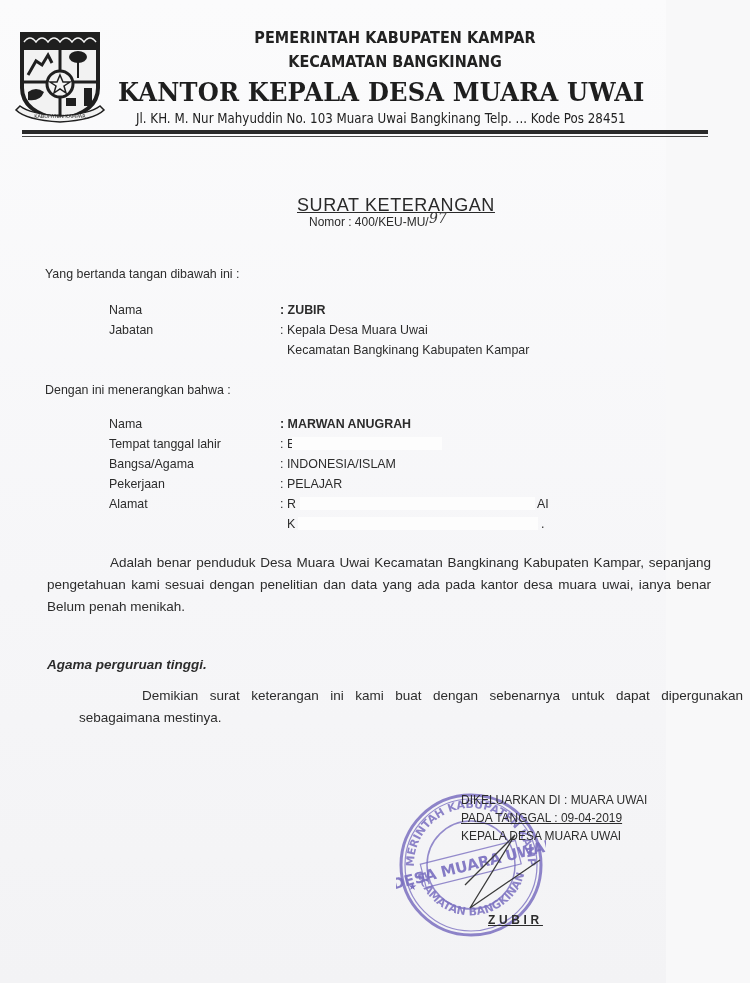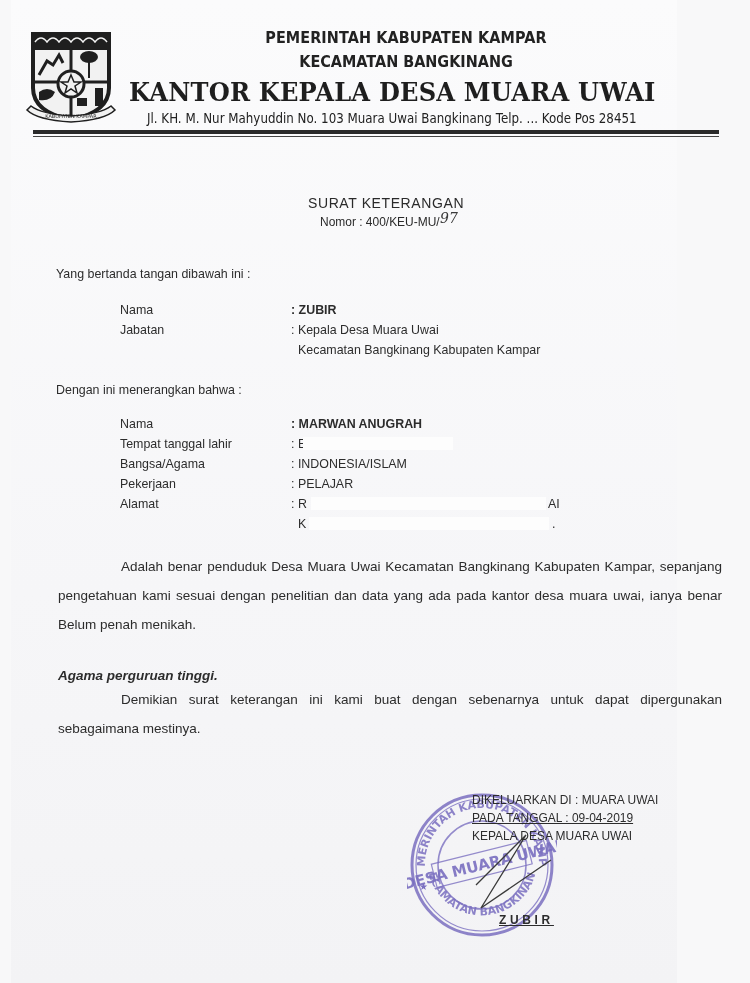--- a/index.html
+++ b/index.html
@@ -1,34 +1,34 @@
 <!DOCTYPE html>
 <html><head>
 <meta charset="utf-8">
 <style>
   html,body{margin:0;padding:0;}
   body{width:750px;height:983px;background:#f8f8f9;position:relative;overflow:hidden;
        font-family:"Liberation Sans",sans-serif;color:#2a2a2a;}
-  .page{position:absolute;left:11px;top:0;width:666px;height:983px;
+  .page{position:absolute;left:0;top:0;width:666px;height:983px;
         background:linear-gradient(180deg,#fbfbfc 0%,#f6f6f8 60%,#f3f3f5 100%);}
   .abs{position:absolute;white-space:nowrap;}
   .logo{left:14px;top:30px;width:92px;height:96px;}
   .kop1{left:0;width:790px;top:28px;text-align:center;font-family:"DejaVu Sans",sans-serif;font-weight:bold;font-size:16px;color:#222;letter-spacing:0.1px;transform:scaleX(0.9);transform-origin:center;}
   .kop2{left:0;width:790px;top:52px;text-align:center;font-family:"DejaVu Sans",sans-serif;font-weight:bold;font-size:16px;color:#222;transform:scaleX(0.9);}
   .kop3{left:118px;top:77px;font-family:"DejaVu Serif",serif;font-weight:bold;font-size:26px;color:#1e1e1e;letter-spacing:0.2px;transform:scaleX(0.93);transform-origin:left;}
   .kop4{left:136px;top:110px;font-family:"DejaVu Sans",sans-serif;font-size:13.5px;color:#222;transform:scaleX(0.88);transform-origin:left;}
   .rule1{left:22px;top:130px;width:686px;height:4px;background:#2a2a2a;}
   .rule2{left:22px;top:136px;width:686px;height:1px;background:#444;}
-  .title{left:297px;top:195px;font-size:14px;letter-spacing:0.6px;color:#2a2a2a;}
+  .title{left:297px;top:195px;font-size:18px;text-decoration:underline;letter-spacing:0.6px;color:#2a2a2a;}
   .nomor{left:309px;top:214px;font-size:13px;color:#2a2a2a;transform:scaleX(0.92);transform-origin:left;}
   .nomor-num{left:429px;top:210px;font-family:"DejaVu Serif",serif;font-size:14px;color:#3a3a3a;font-style:italic;}
   .txt{font-size:13.5px;color:#2c2c2c;transform:scaleX(0.92);transform-origin:left;}
   .bold{font-weight:bold;}
   .redact{background:#fdfdfd;height:13px;position:absolute;}
-  .para{position:absolute;left:47px;width:664px;font-size:13.5px;line-height:29px;color:#2c2c2c;text-align:justify;}
+  .para{position:absolute;left:47px;width:664px;font-size:13.5px;line-height:22px;color:#2c2c2c;text-align:justify;}
   .para .indent{display:inline-block;width:63px;}
   .sig{font-size:13px;color:#2c2c2c;transform:scaleX(0.92);transform-origin:left;}
   .stamp{left:396px;top:790px;width:150px;height:150px;}
 </style>
 </head>
 <body>
 
 <div class="page">
 
   <svg class="abs logo" viewBox="0 0 92 96">
@@ -89,21 +89,21 @@
 
   <div class="para" style="top:552px;">
     <span class="indent"></span><span>Adalah benar penduduk  Desa Muara Uwai Kecamatan Bangkinang Kabupaten Kampar, sepanjang pengetahuan kami sesuai dengan penelitian dan data yang ada pada kantor desa muara uwai, ianya benar Belum penah menikah.</span>
   </div>
 
   <div class="para" style="top:632px;">
     <span class="indent"></span><br>
     <b><i>Agama perguruan tinggi.</i></b>
   </div>
 
-  <div class="para" style="top:685px;">
+  <div class="para" style="top:685px;margin-left:32px;">
     <span class="indent"></span><span>Demikian surat keterangan ini kami buat dengan sebenarnya untuk dapat dipergunakan sebagaimana mestinya.</span>
   </div>
 
   <svg class="abs stamp" viewBox="0 0 150 150">
     <defs>
       <path id="arcTop" d="M18 75 A57 57 0 0 1 132 75"></path>
       <path id="arcBot" d="M22 85 A55 55 0 0 0 128 85"></path>
     </defs>
     <circle cx="75" cy="75" r="70" fill="none" stroke="#7a6fc0" stroke-width="3" opacity="0.85"></circle>
     <circle cx="75" cy="75" r="66" fill="none" stroke="#7a6fc0" stroke-width="1.2" opacity="0.8"></circle>

